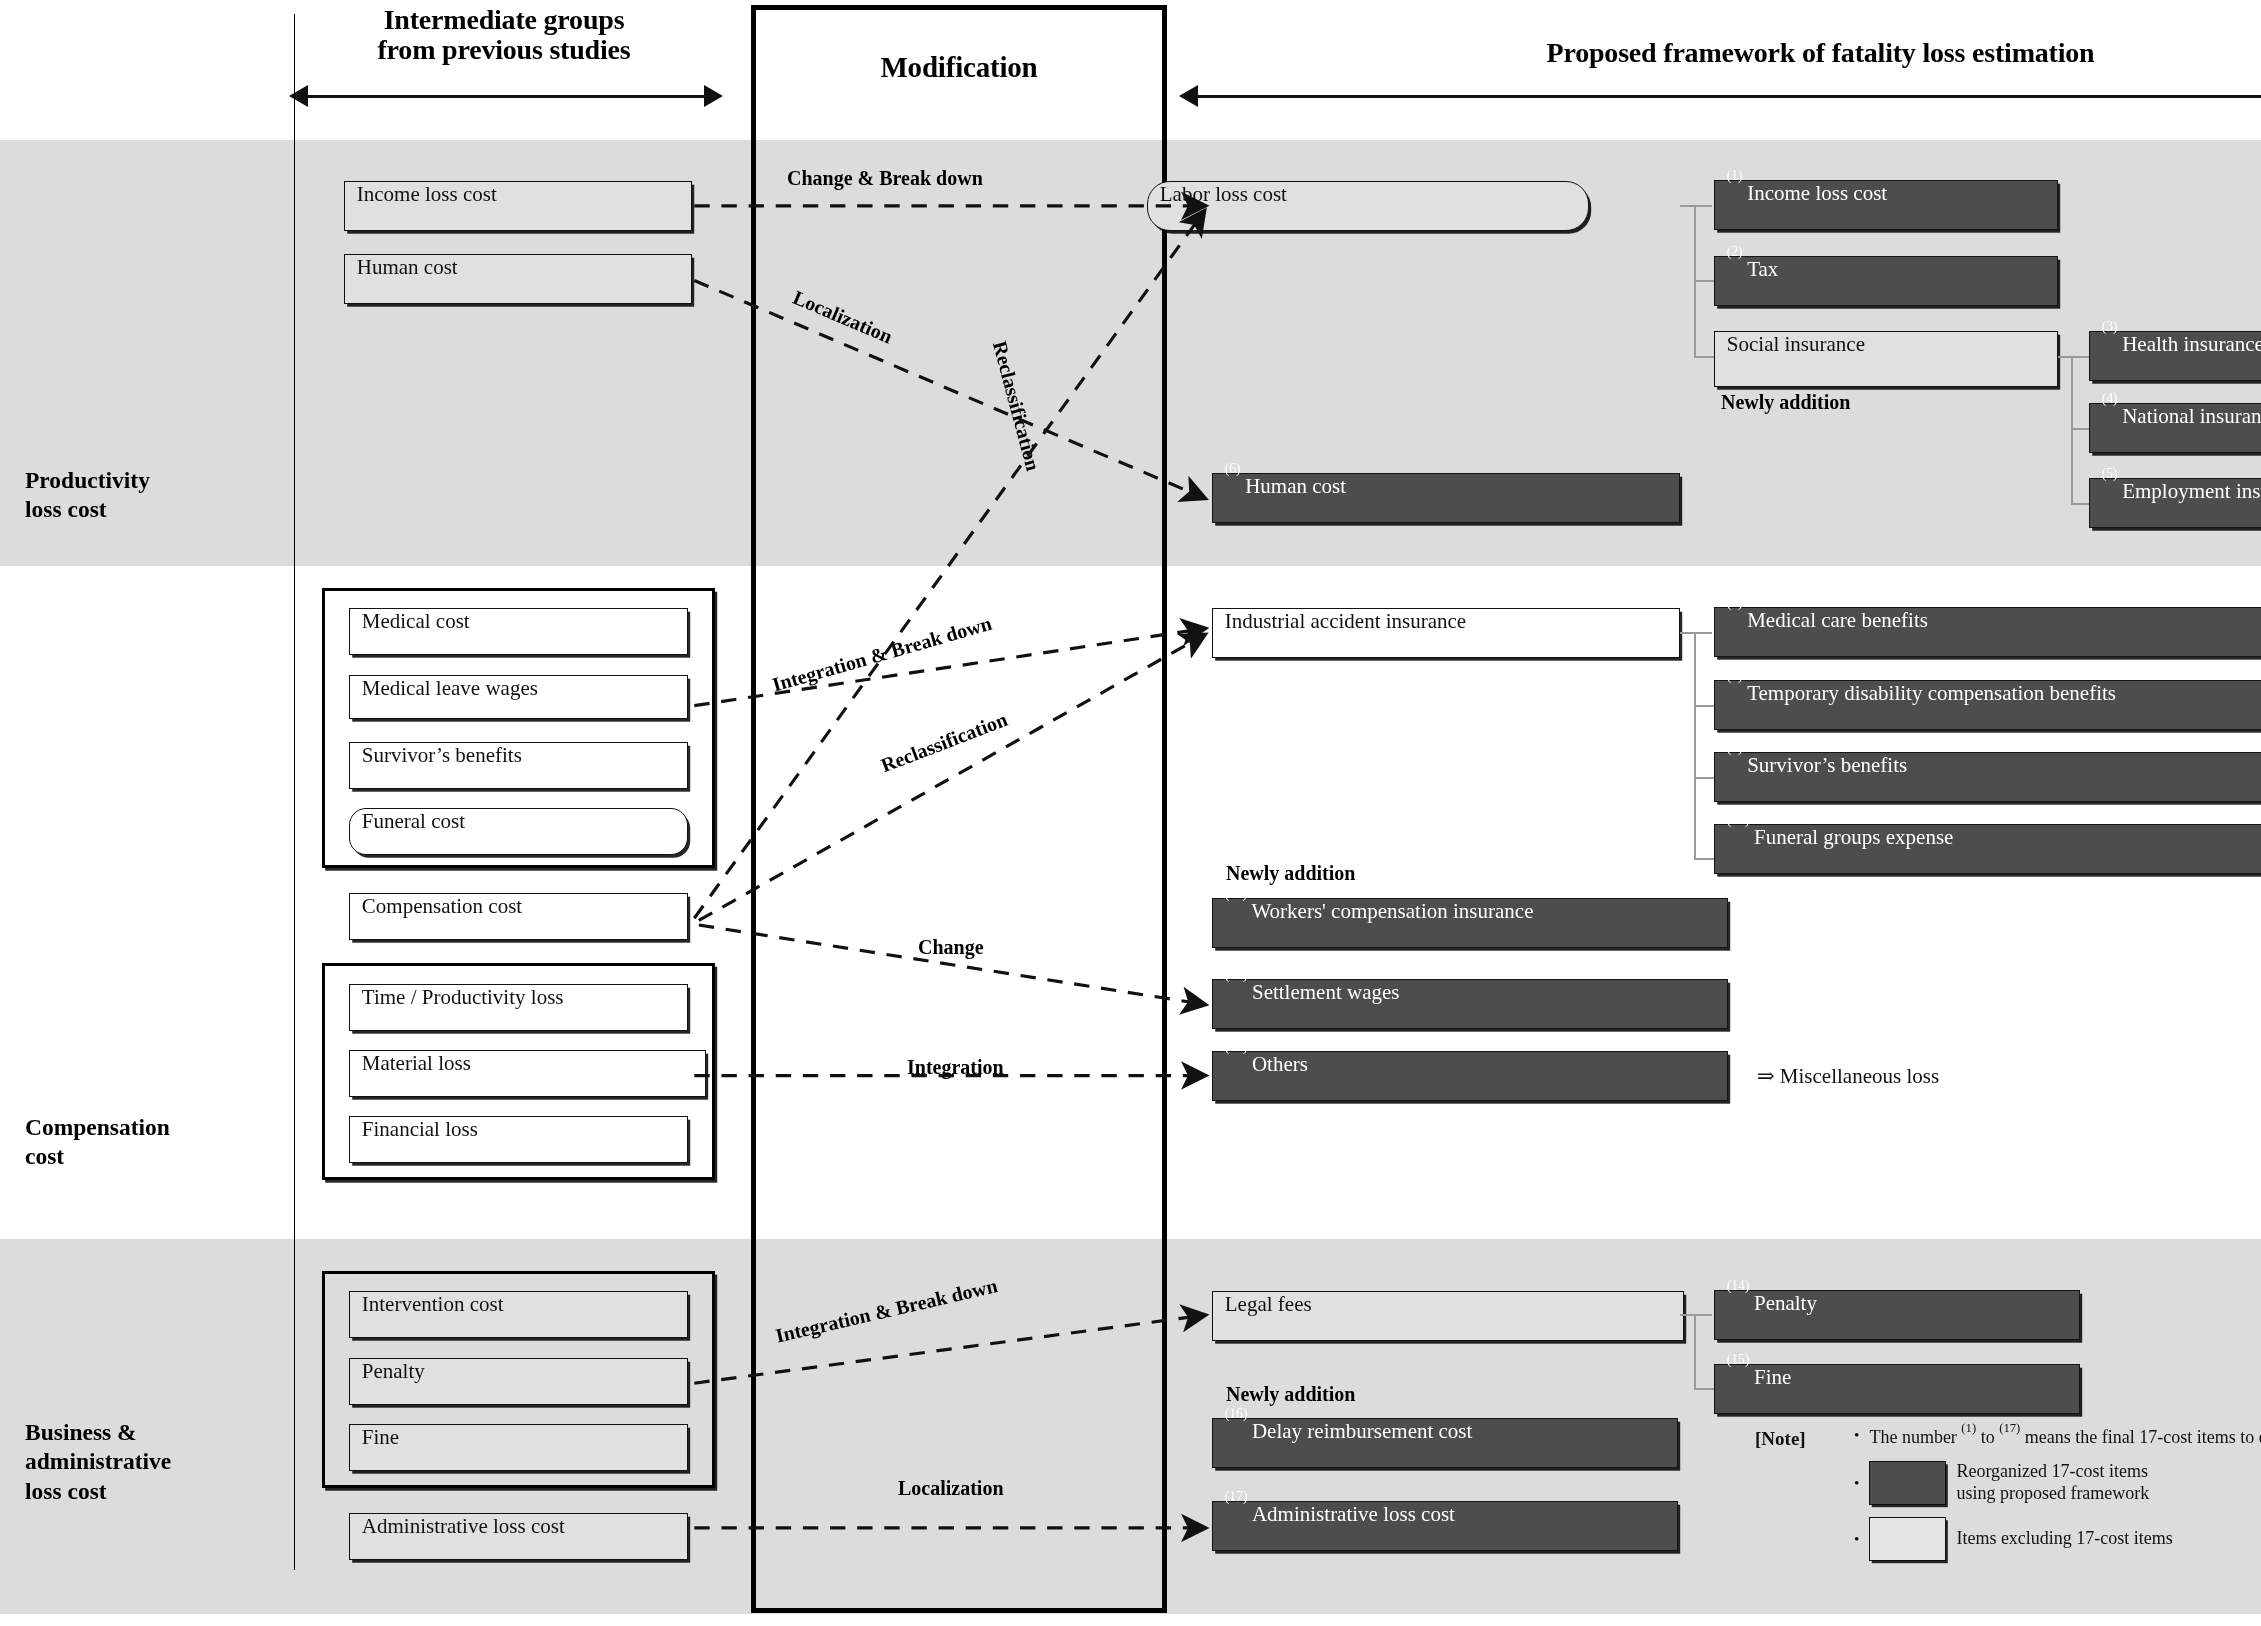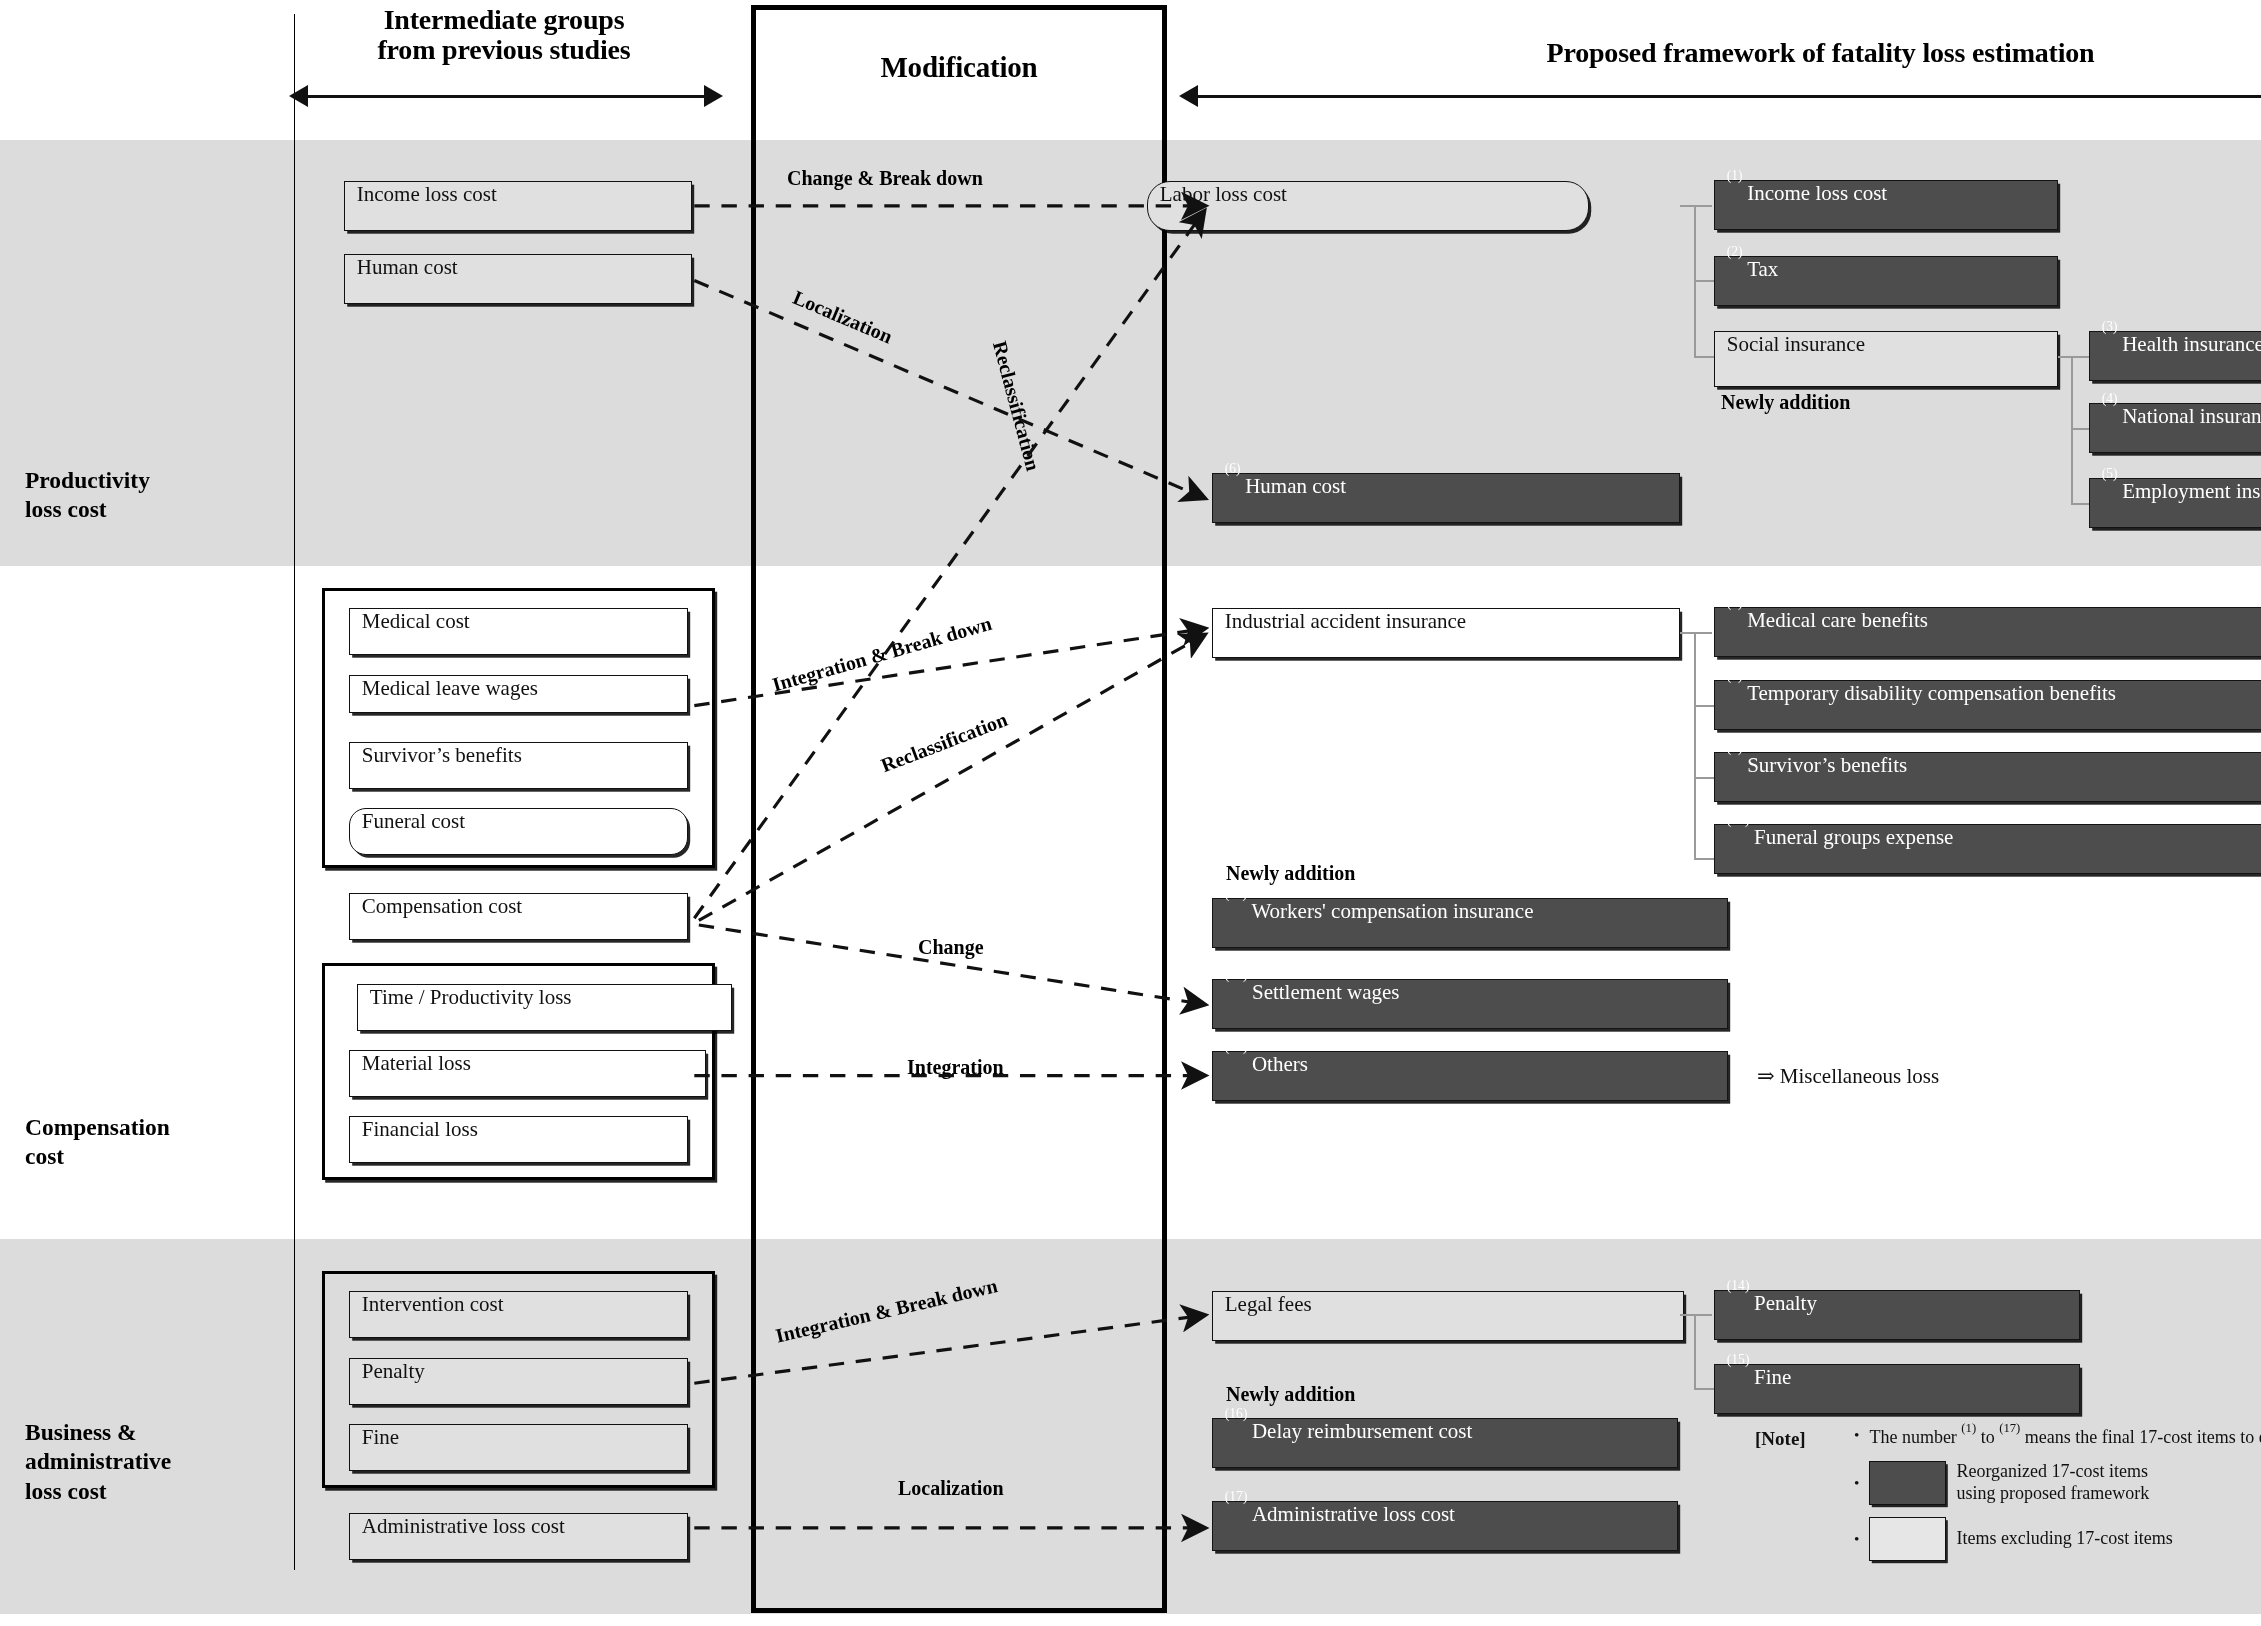--- a/index.html
+++ b/index.html
@@ -118,36 +118,36 @@
     <span>Income loss cost</span>
   </div>
   <div class="box light" style="left:344px;top:254px;width:348px;height:50px;">
     <span>Human cost</span>
   </div>
 
   <div class="groupbox" style="left:322px;top:588px;width:393px;height:280px;"></div>
   <div class="box white" style="left:349px;top:608px;width:339px;height:47px;">
     <span>Medical cost</span>
   </div>
-  <div class="box white" style="left:349px;top:675px;width:339px;height:38px;">
+  <div class="box white" style="left:349px;top:675px;width:339px;height:44px;">
     <span>Medical leave wages</span>
   </div>
   <div class="box white" style="left:349px;top:742px;width:339px;height:47px;">
     <span>Survivor’s benefits</span>
   </div>
   <div class="box white" style="left:349px;top:808px;width:339px;height:47px;border-radius:17px;">
     <span>Funeral cost</span>
   </div>
 
   <div class="box white" style="left:349px;top:893px;width:339px;height:47px;">
     <span>Compensation cost</span>
   </div>
 
   <div class="groupbox" style="left:322px;top:963px;width:393px;height:217px;"></div>
-  <div class="box white" style="left:349px;top:984px;width:375px;height:47px;margin-left:8px;">
+  <div class="box white" style="left:349px;top:984px;width:339px;height:47px;">
     <span>Time / Productivity loss</span>
   </div>
   <div class="box white" style="left:349px;top:1050px;width:357px;height:47px;">
     <span>Material loss</span>
   </div>
   <div class="box white" style="left:349px;top:1116px;width:339px;height:47px;">
     <span>Financial loss</span>
   </div>
 
   <div class="groupbox" style="left:322px;top:1271px;width:393px;height:217px;"></div>

